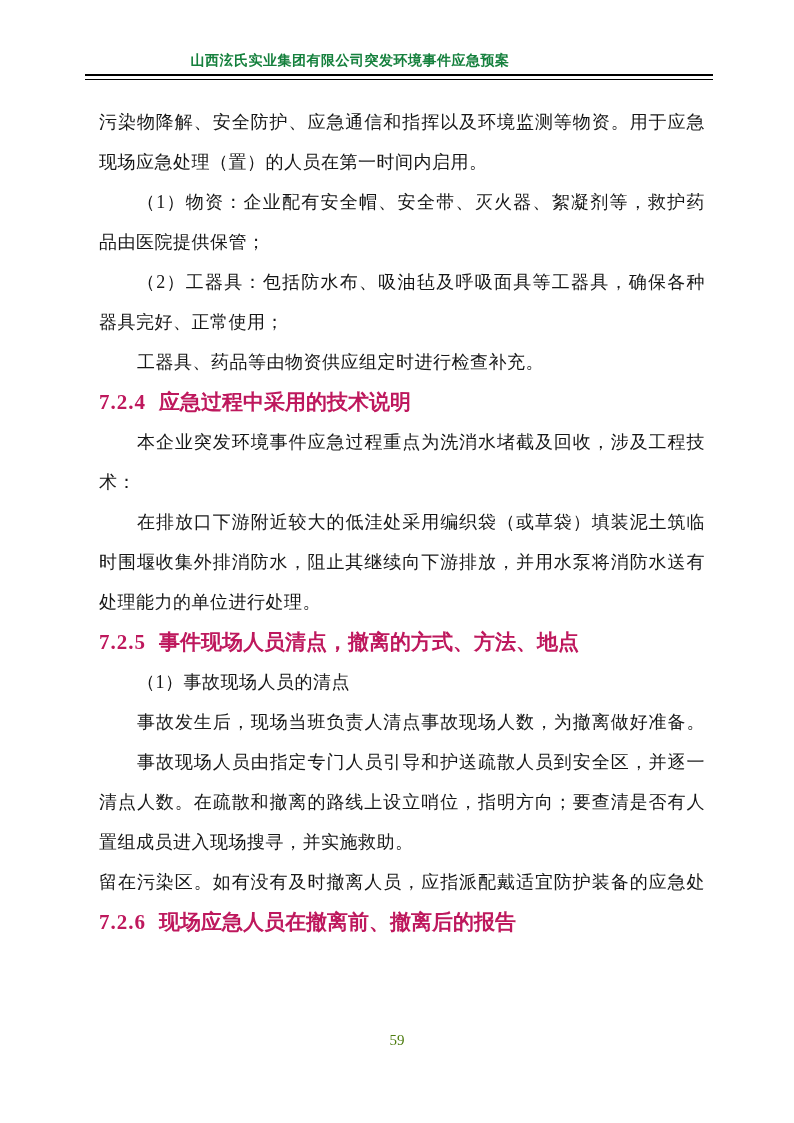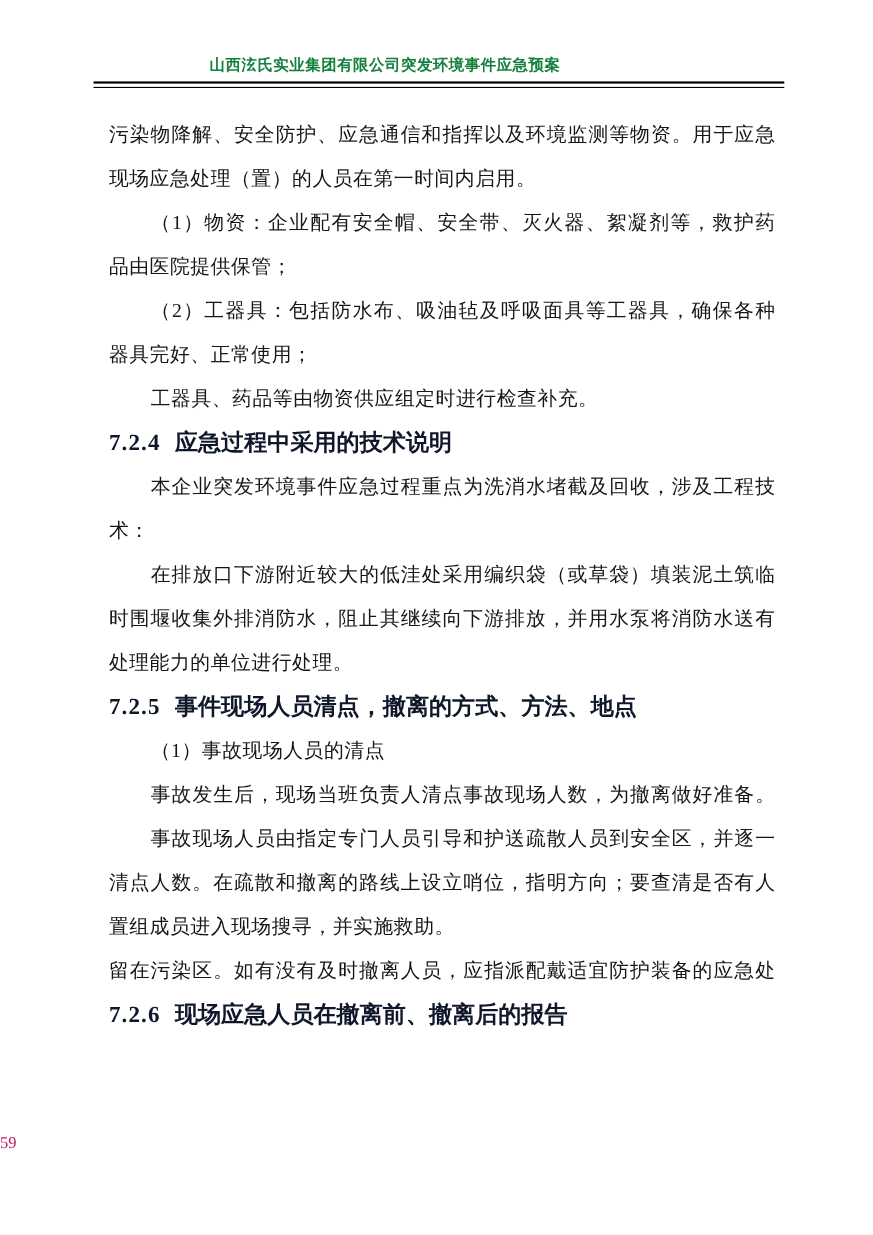--- a/index.html
+++ b/index.html
@@ -58,38 +58,39 @@
     text-align: justify;
     text-align-last: justify;
     -moz-text-align-last: justify;
   }
   .line.indent {
     padding-left: 38px;
   }
   .line.heading {
     font-size: 21px;
     font-weight: bold;
-    color: #0f172a;
+    color: #be185d;
     letter-spacing: 0px;
   }
   .heading .hnum {
     font-family: "Liberation Serif", "DejaVu Serif", serif;
     margin-right: 13px;
     letter-spacing: 1px;
   }
 
   
   .page-number {
     position: absolute;
     top: 1030px;
     left: 0;
     width: 794px;
+    text-align: center;
     font-size: 15px;
     line-height: 20px;
-    color: #be185d;
+    color: #4d7c0f;
   }
 </style>
 </head>
 <body>
 
 <div class="page">
 
   <div class="header">
     <div class="header-title">山西泫氏实业集团有限公司突发环境事件应急预案</div>
     <div class="header-rule"></div>

